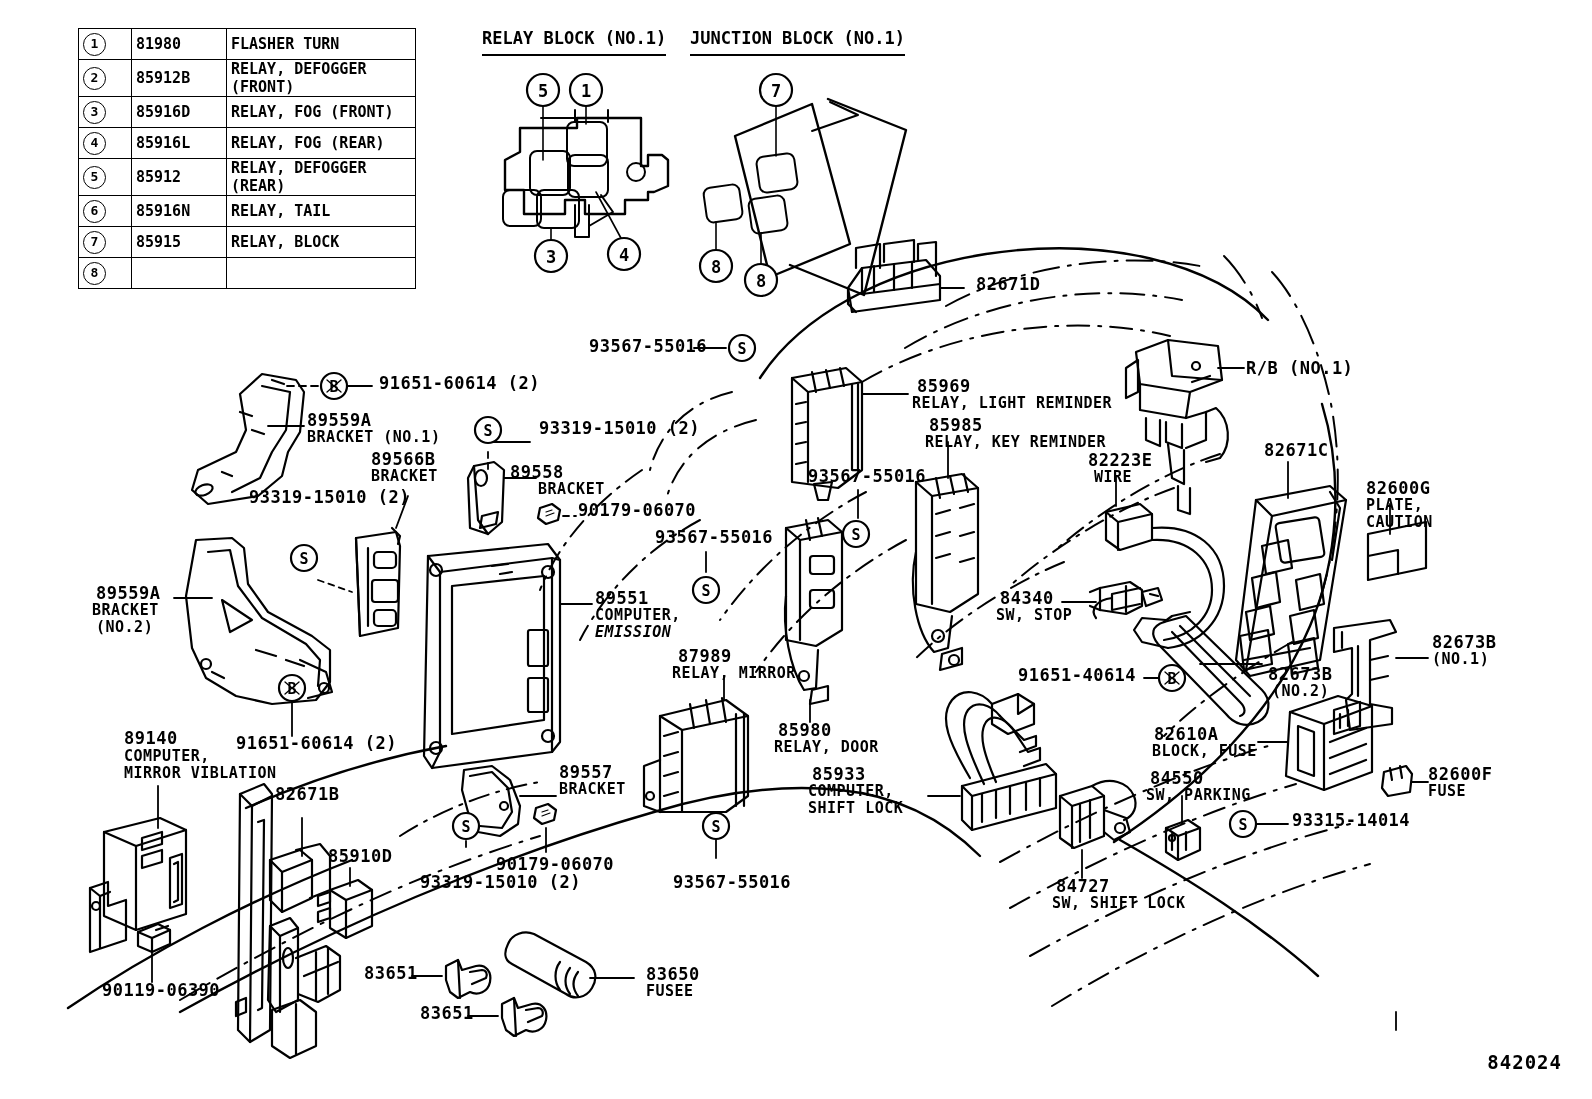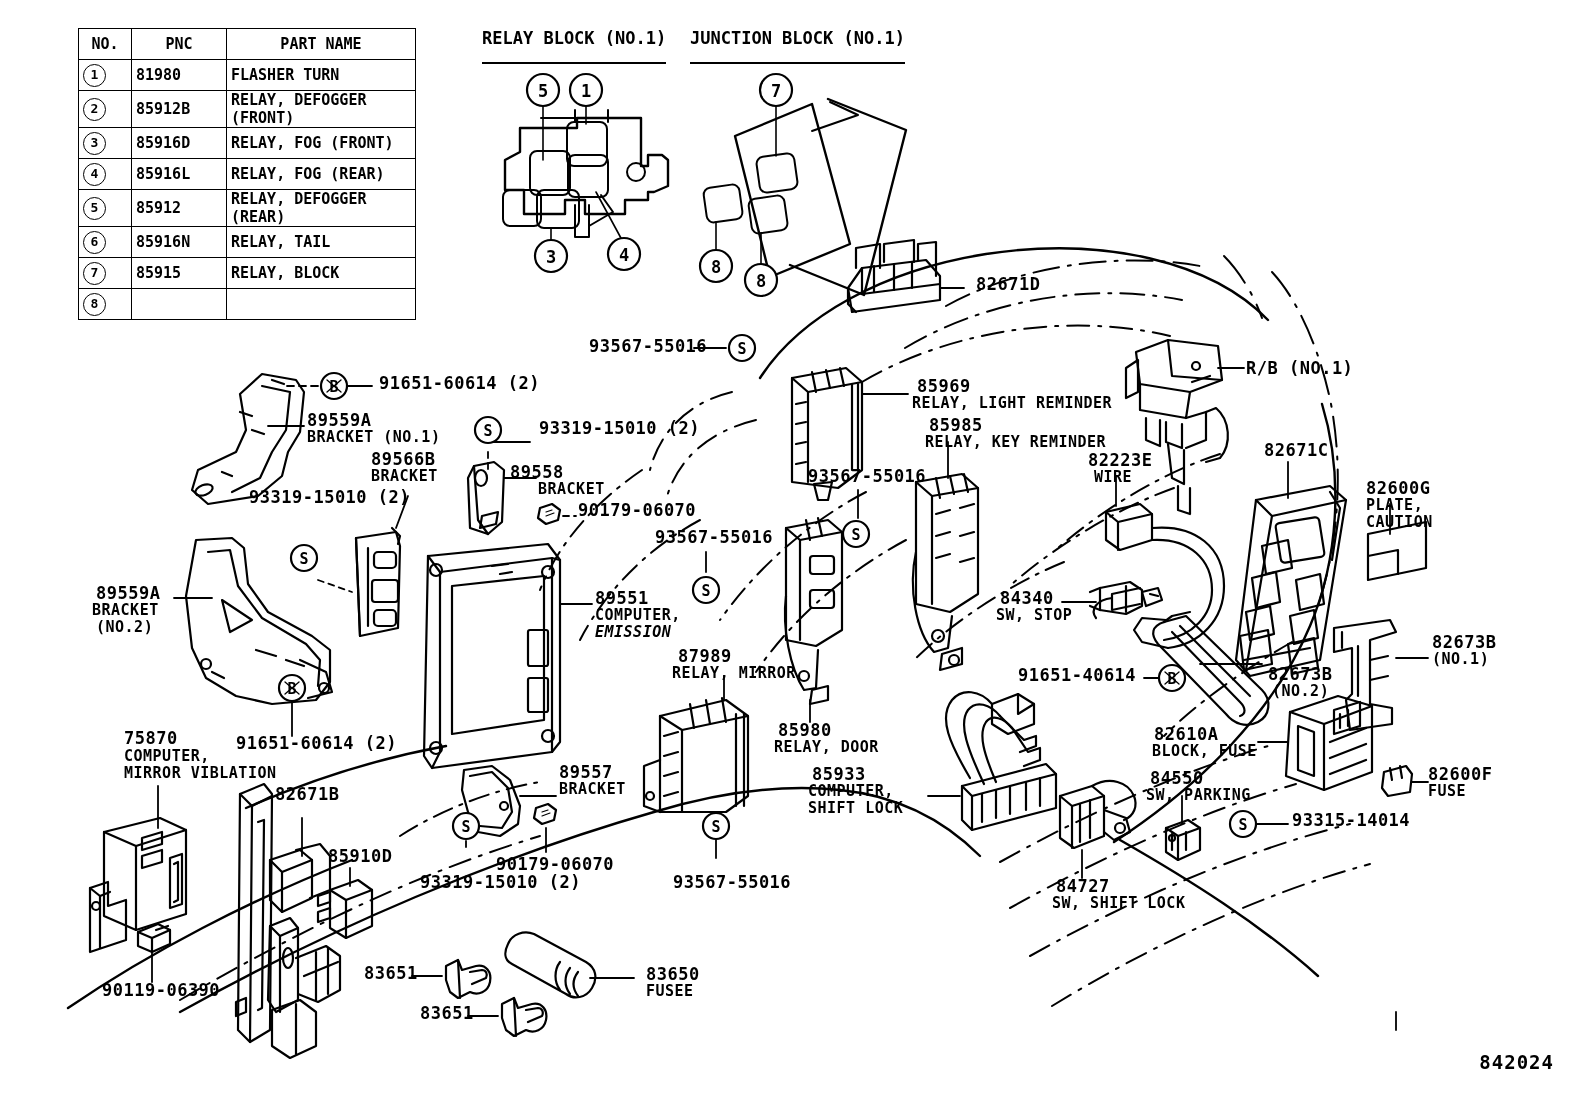--- a/index.html
+++ b/index.html
@@ -16,23 +16,23 @@
   #ptable td,#ptable th{border:1.6px solid #000;height:30px;padding:0 4px;
        font-family:"DejaVu Sans Mono",monospace;font-weight:700;font-size:15px;
        color:#000;text-align:left;vertical-align:middle;}
   #ptable th{text-align:center;font-size:15px;}
   .cno{width:44px;text-align:center;padding:0;}
   .cpnc{width:86px;text-align:left;padding-left:6px;}
   .bub{display:inline-block;width:21px;height:21px;border:1.8px solid #000;
        border-radius:50%;line-height:19px;text-align:center;font-size:13px;
        font-weight:700;background:#fff;}
   .hdr{position:absolute;font-family:"DejaVu Sans Mono",monospace;font-weight:700;
-       font-size:17px;color:#000;border-bottom:2.5px solid #000;padding-bottom:14px;
+       font-size:17px;color:#000;border-bottom:2.5px solid #000;padding-bottom:6px;
        white-space:nowrap;}
-  #dnum{position:absolute;right:38px;bottom:26px;font-family:"DejaVu Sans Mono",monospace;
+  #dnum{position:absolute;right:30px;bottom:26px;font-family:"DejaVu Sans Mono",monospace;
         font-weight:700;font-size:19px;letter-spacing:1px;}
 </style>
 </head>
 <body>
 
 <div id="stage">
 
   <svg class="art" viewBox="0 0 1592 1099">
     <g fill="none" stroke="#000" stroke-width="2" stroke-linejoin="round" stroke-linecap="round">
 
@@ -554,25 +554,20 @@
       <text x="551" y="263">3</text>
       <text x="624" y="261">4</text>
       <text x="776" y="97">7</text>
       <text x="716" y="273">8</text>
       <text x="761" y="287">8</text>
     </g>
   </svg>
 
   <table id="ptable">
     <tbody>
-        <tr>
-      <th class="cno">NO.</th>
-      <th class="cpnc">PNC</th>
-      <th>PART NAME</th>
-    </tr>
     <tr>
           <td class="cno"><span class="bub">1</span></td>
           <td class="cpnc">81980</td>
           <td>FLASHER TURN</td>
         </tr>
     <tr>
           <td class="cno"><span class="bub">2</span></td>
           <td class="cpnc">85912B</td>
           <td>RELAY, DEFOGGER (FRONT)</td>
         </tr>
@@ -619,21 +614,21 @@
   <div class="lbl l17" style="left:510px;top:464px;">89558</div>
   <div class="lbl l15" style="left:538px;top:482px;">BRACKET</div>
   <div class="lbl l17" style="left:578px;top:502px;">90179-06070</div>
   <div class="lbl l17" style="left:371px;top:451px;">89566B</div>
   <div class="lbl l15" style="left:371px;top:469px;">BRACKET</div>
   <div class="lbl l17" style="left:249px;top:489px;">93319-15010 (2)</div>
   <div class="lbl l17" style="left:96px;top:585px;">89559A</div>
   <div class="lbl l15" style="left:92px;top:603px;">BRACKET</div>
   <div class="lbl l15" style="left:96px;top:620px;">(NO.2)</div>
   <div class="lbl l17" style="left:236px;top:735px;">91651-60614 (2)</div>
-  <div class="lbl l17" style="left:124px;top:730px;">75870</div>
+  <div class="lbl l17" style="left:124px;top:730px;">89140</div>
   <div class="lbl l15" style="left:124px;top:749px;">COMPUTER,</div>
   <div class="lbl l15" style="left:124px;top:766px;">MIRROR VIBLATION</div>
   <div class="lbl l17" style="left:102px;top:982px;">90119-06390</div>
   <div class="lbl l17" style="left:275px;top:786px;">82671B</div>
   <div class="lbl l17" style="left:328px;top:848px;">85910D</div>
   <div class="lbl l17" style="left:420px;top:874px;">93319-15010 (2)</div>
   <div class="lbl l17" style="left:496px;top:856px;">90179-06070</div>
   <div class="lbl l17" style="left:595px;top:590px;">89551</div>
   <div class="lbl l15" style="left:595px;top:608px;">COMPUTER,</div>
   <div class="lbl l15" style="left:595px;top:625px;font-style:italic;">EMISSION</div>

